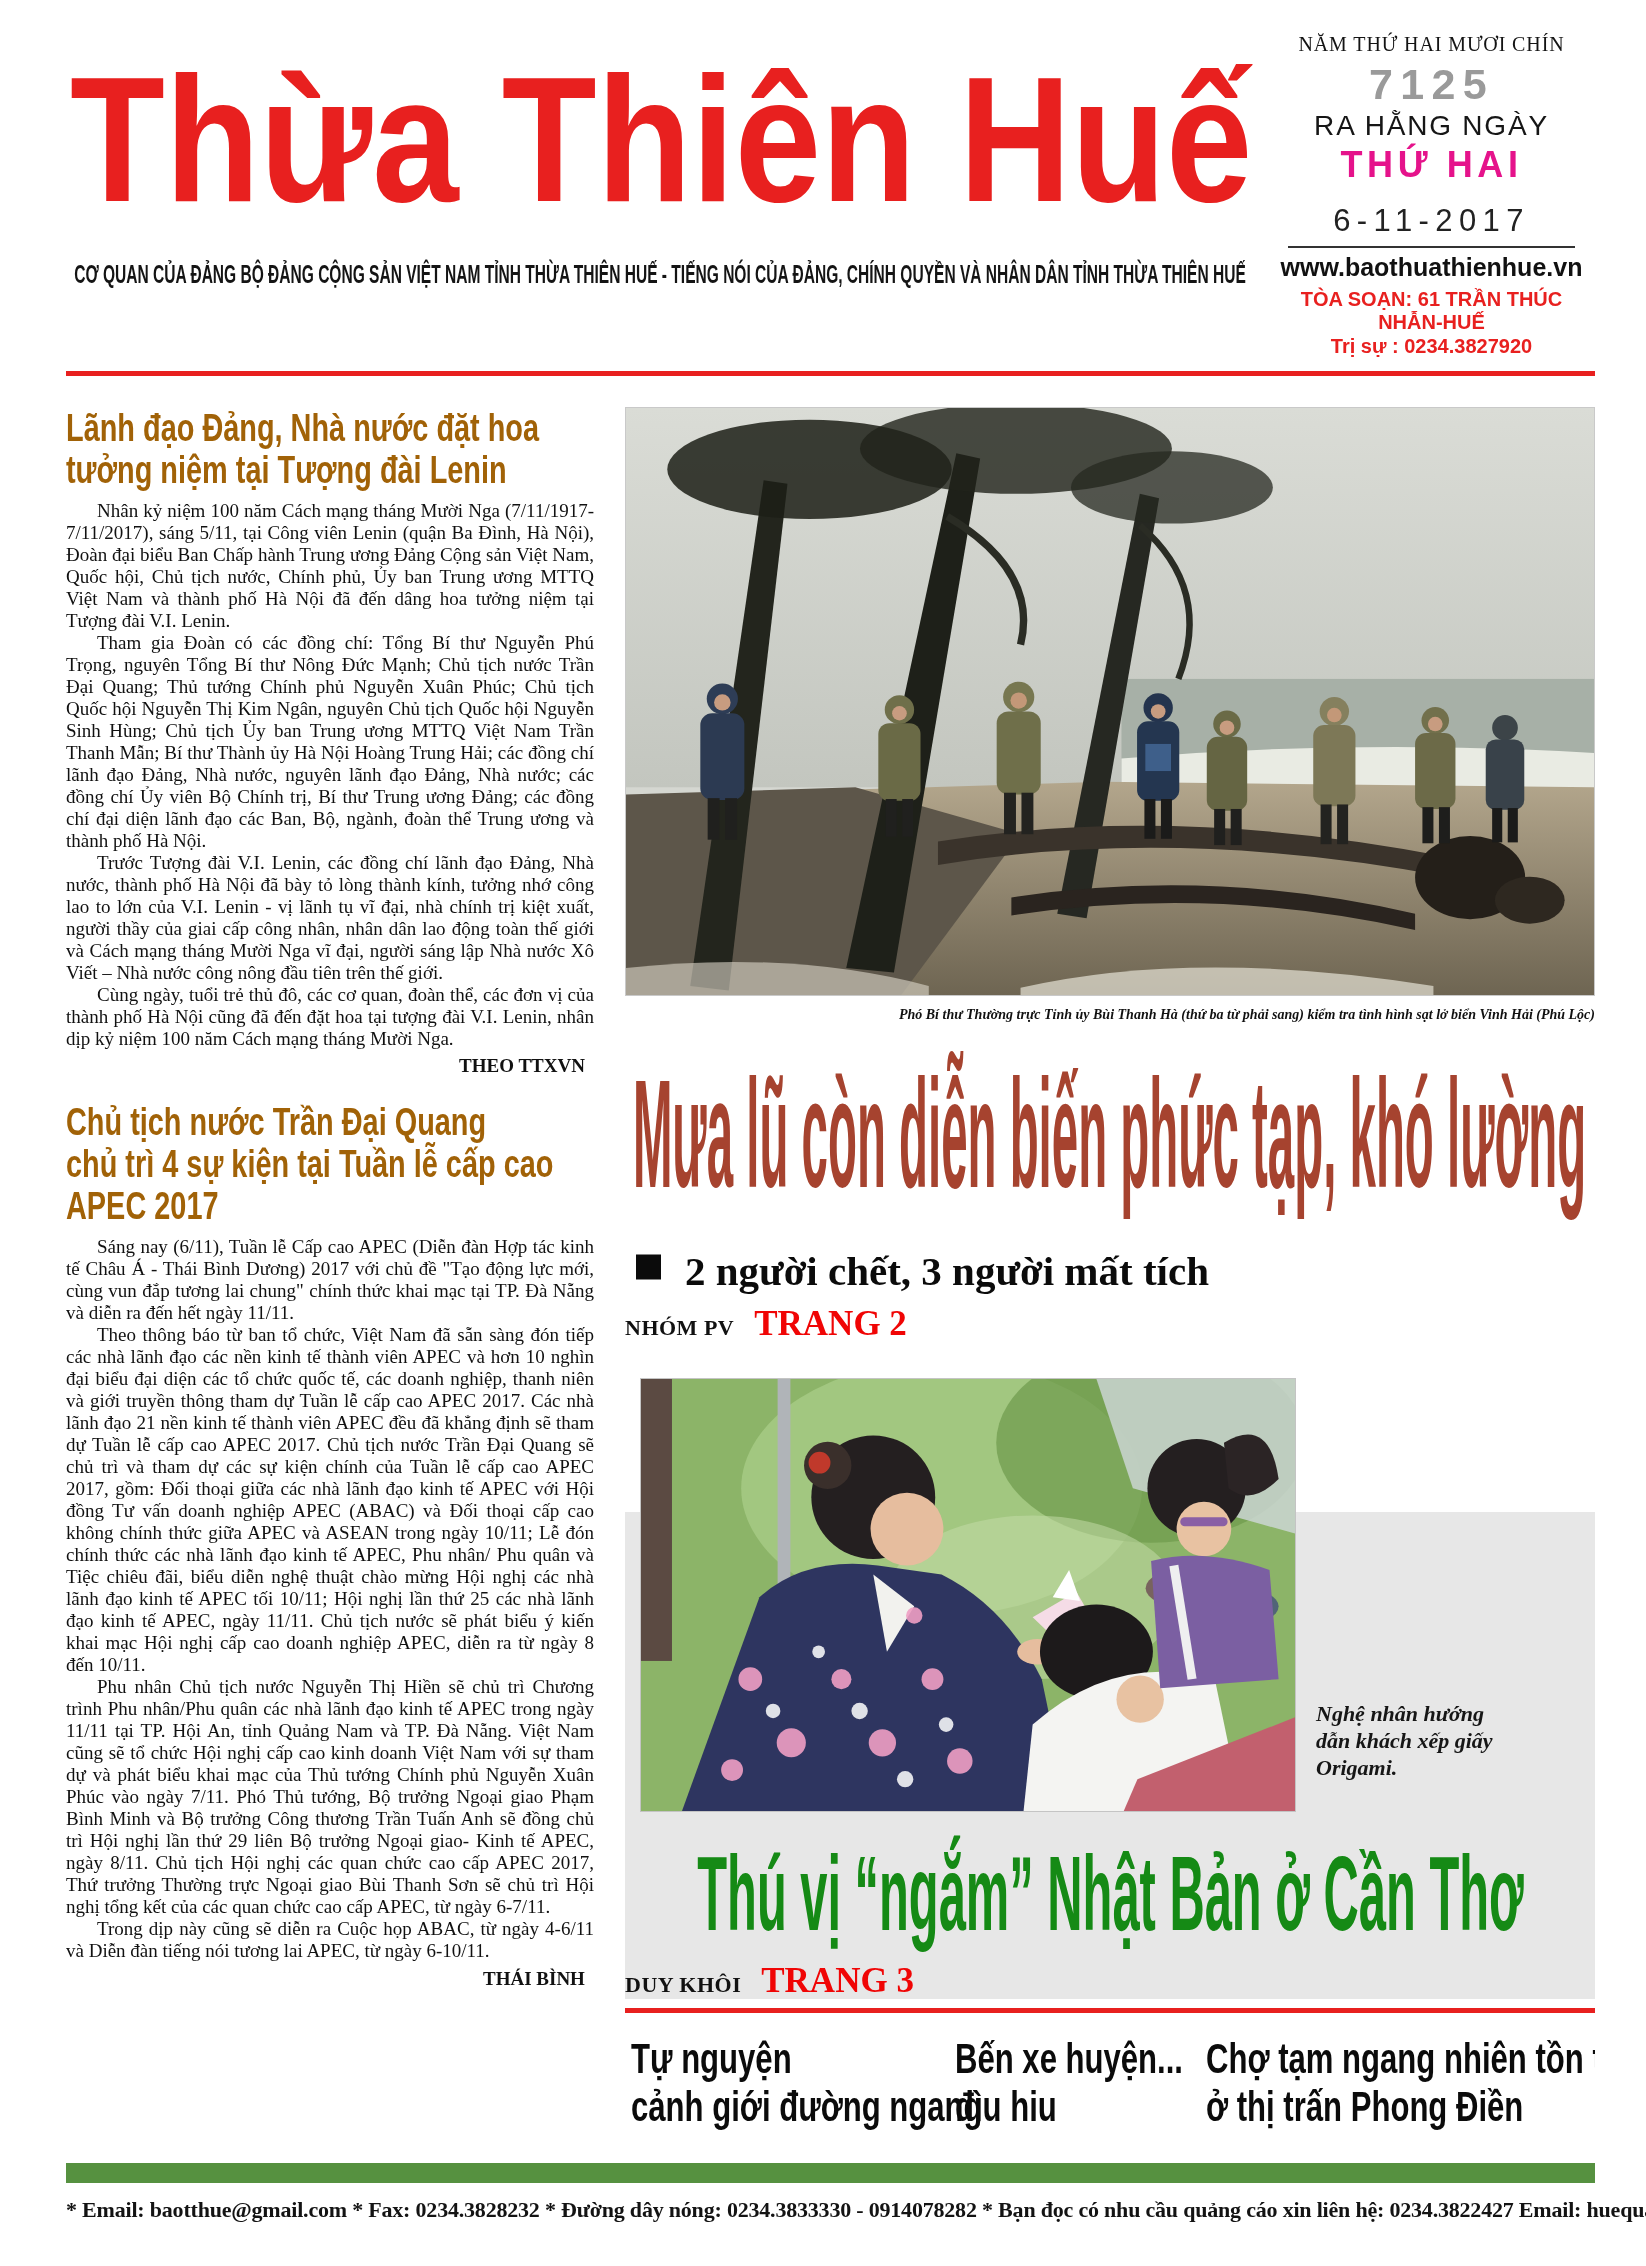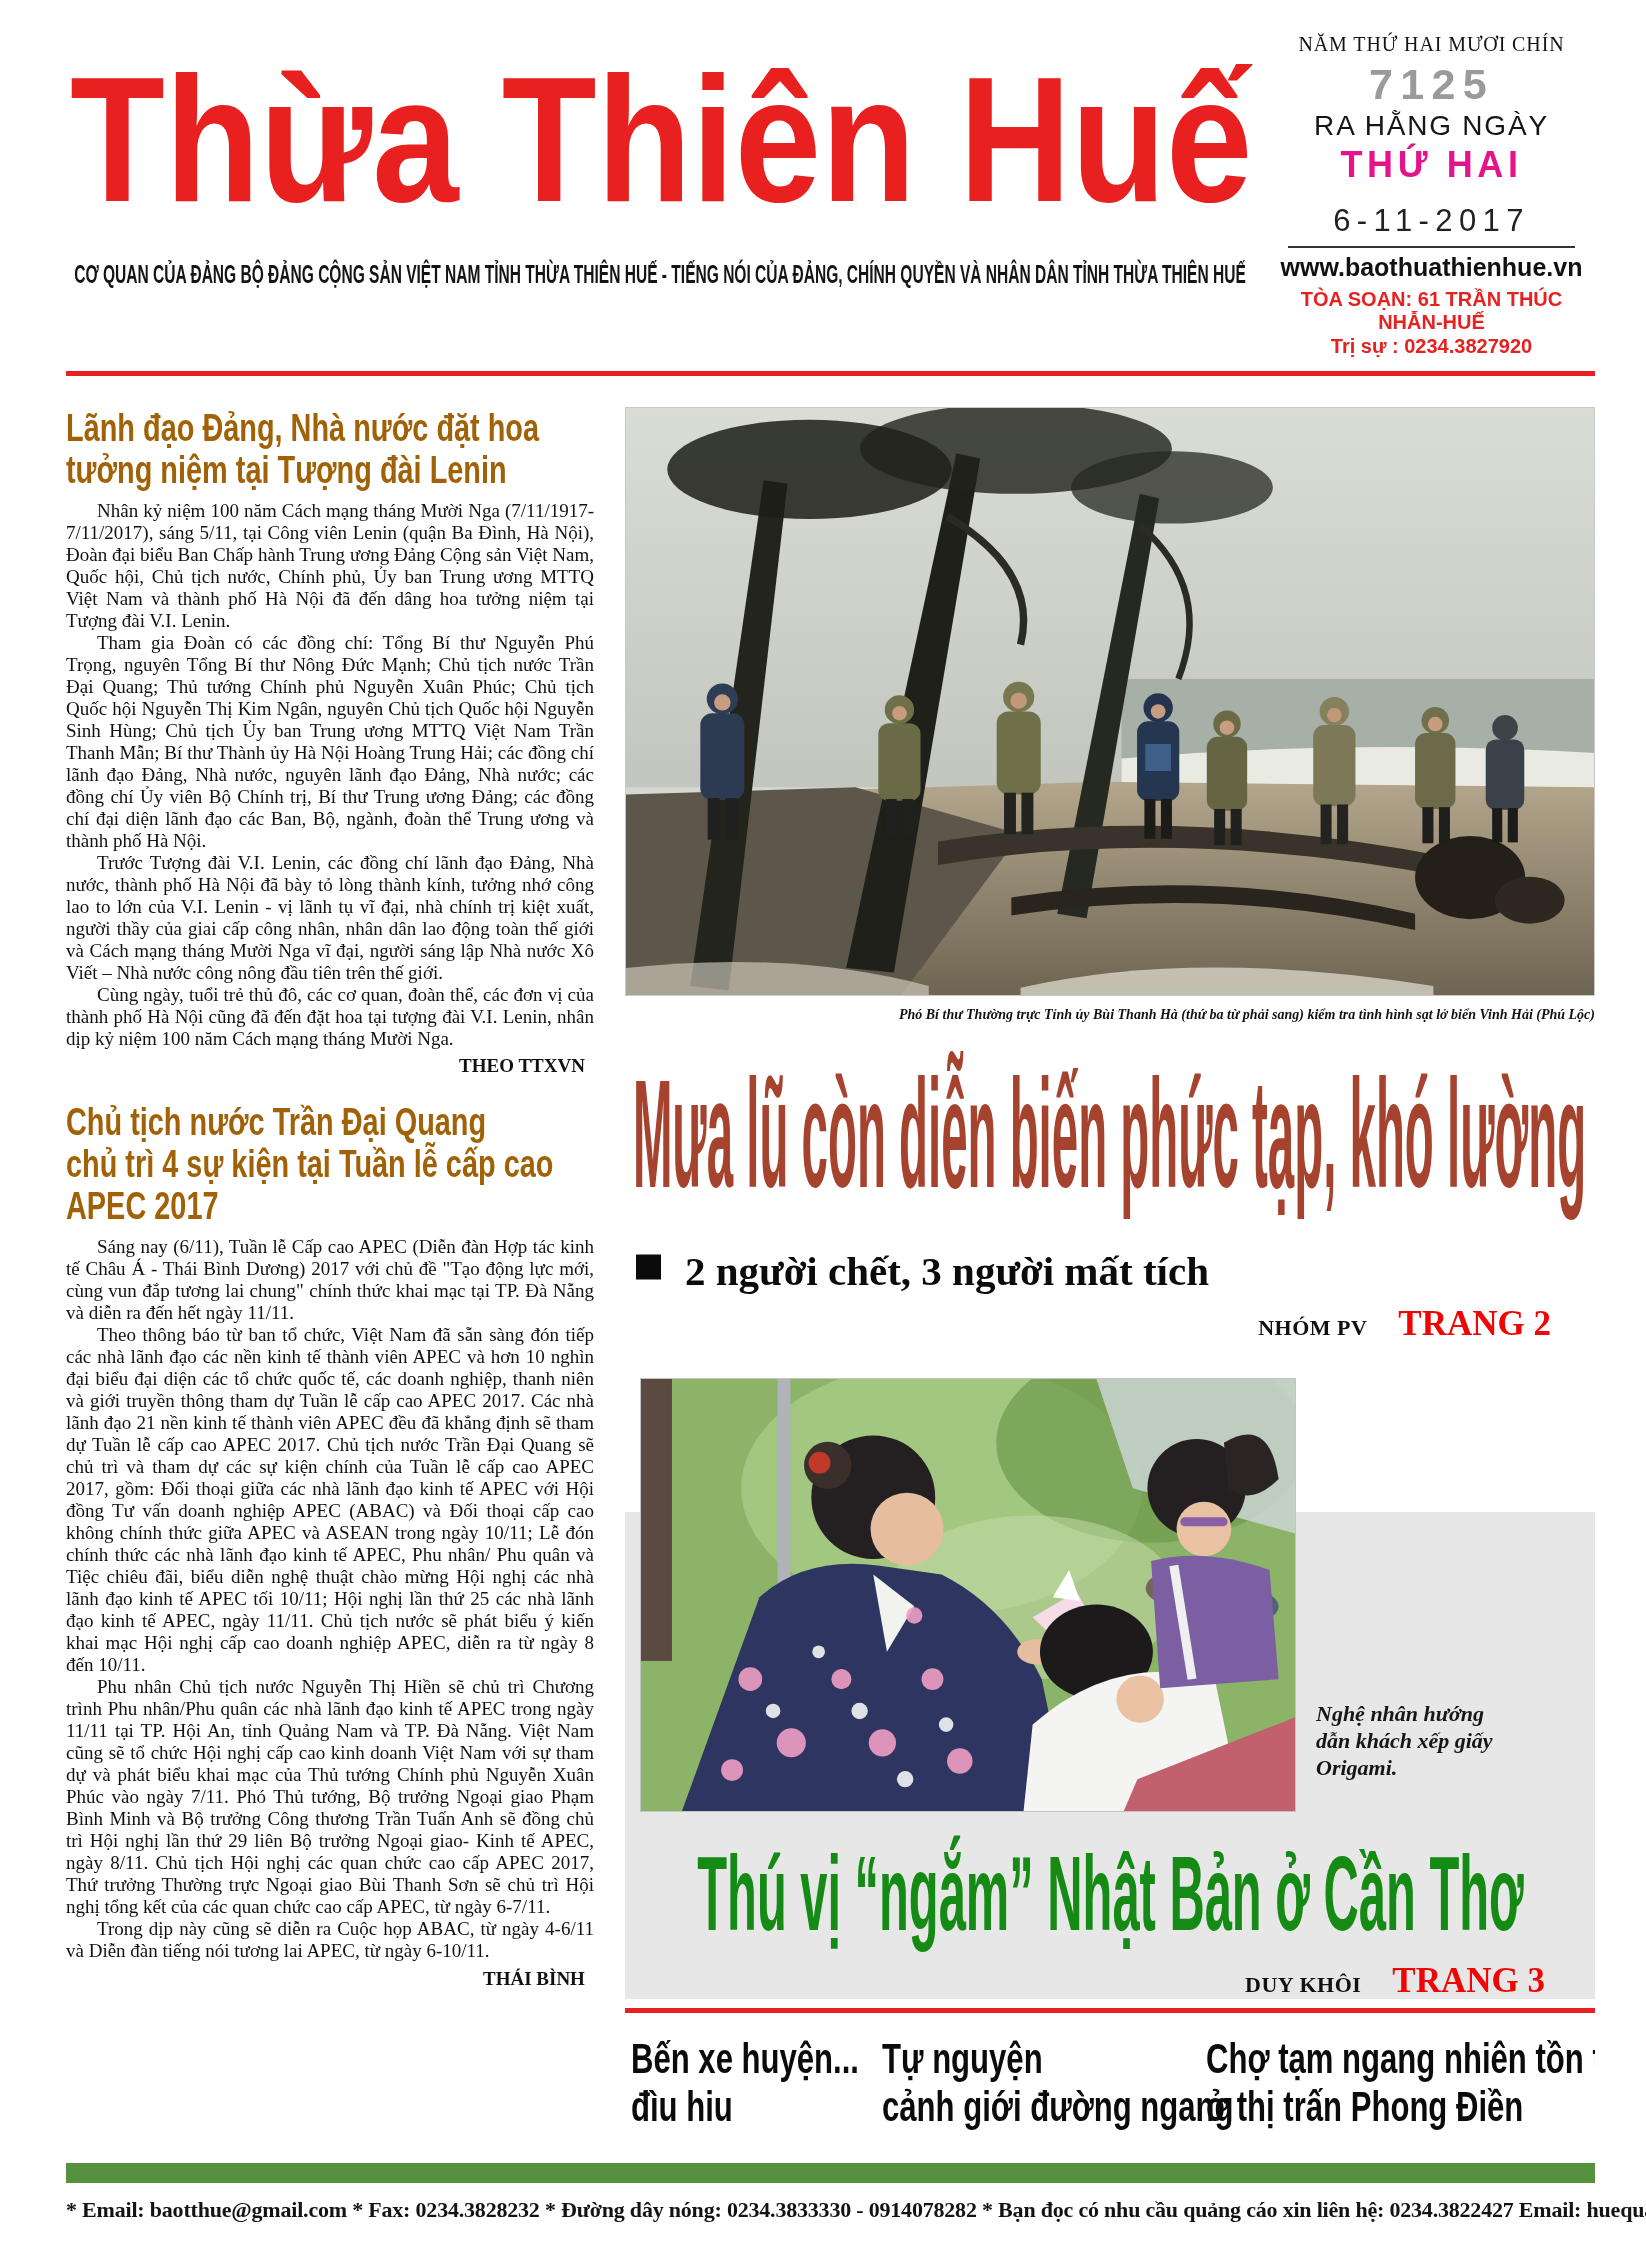--- a/index.html
+++ b/index.html
@@ -34,21 +34,21 @@
   .left-col p{font-size:19px;line-height:22px;text-align:justify;text-indent:31px;margin:0;}
   .byline{text-align:right;font-weight:bold;font-size:19px;padding-right:9.1px;margin:5.5px 0 24px;}
   
   .photo1{height:589px;border:0.9px solid #c9c9c9;box-sizing:border-box;background:#d5d7d1;}
   .photo1 svg,.photo2 svg{display:block;width:100%;height:100%;}
   .caption1{font-size:14px;font-weight:bold;font-style:italic;text-align:right;margin-top:7.3px;line-height:24px;}
   .main-headline{margin-top:7.3px;}
   .brown-text{font-family:"Liberation Sans",sans-serif;font-weight:bold;fill:var(--brown);}
   .subhead{margin-top:22px;font-size:41px;font-weight:bold;color:#0b0b0b;padding-left:11px;height:57px;}
   .subhead .sq{display:inline-block;width:25px;height:25px;background:#0b0b0b;margin-right:24px;transform:translateY(-5.5px);}
-  .byline-row{display:flex;justify-content:flex-end;align-items:baseline;gap:31px;height:46px;}
+  .byline-row{display:flex;justify-content:flex-start;align-items:baseline;gap:20px;height:46px;}
   .reporter{font-size:22px;font-weight:bold;letter-spacing:0.5px;}
   .pagelink{font-size:35px;font-weight:bold;color:var(--page-red);}
   .byline-row1{margin-right:44px;}
   .byline-row2{margin-right:50px;position:relative;}
   
   .feature{position:relative;margin-top:27.4px;height:621px;}
   .gray-panel{position:absolute;left:0;right:0;top:134px;bottom:0;background:var(--panel-gray);}
   .photo2{position:relative;margin-left:14.6px;width:656px;height:434px;border:0.9px solid #c4c4c4;box-sizing:border-box;background:#8cb468;}
   .caption2{position:absolute;left:691px;top:322px;width:183px;font-size:22px;line-height:27.4px;
             font-weight:bold;font-style:italic;color:#161616;}
@@ -317,30 +317,30 @@
 
         <div class="byline-row byline-row2">
           <span class="reporter">DUY KHÔI</span>
           <span class="pagelink">TRANG 3</span>
         </div>
       </div>
 
       <div class="rule-red2"></div>
 
       <div class="teasers">
+        <div class="teaser teaser-2">
+          <div class="t-line"><span class="cx">Tự nguyện</span></div>
+          <div class="t-line"><span class="cx">cảnh giới đường ngang</span></div>
+
+        </div>
         <div class="teaser teaser-1">
           <div class="t-line"><span class="cx">Bến xe huyện...</span></div>
           <div class="t-line"><span class="cx">đìu hiu</span></div>
 
         </div>
-        <div class="teaser teaser-2">
-          <div class="t-line"><span class="cx">Tự nguyện</span></div>
-          <div class="t-line"><span class="cx">cảnh giới đường ngang</span></div>
-
-        </div>
         <div class="teaser teaser-3">
           <div class="t-line"><span class="cx">Chợ tạm ngang nhiên tồn tại</span></div>
           <div class="t-line"><span class="cx">ở thị trấn Phong Điền</span></div>
 
         </div>
       </div>
 
     </div>
   </div>
 

